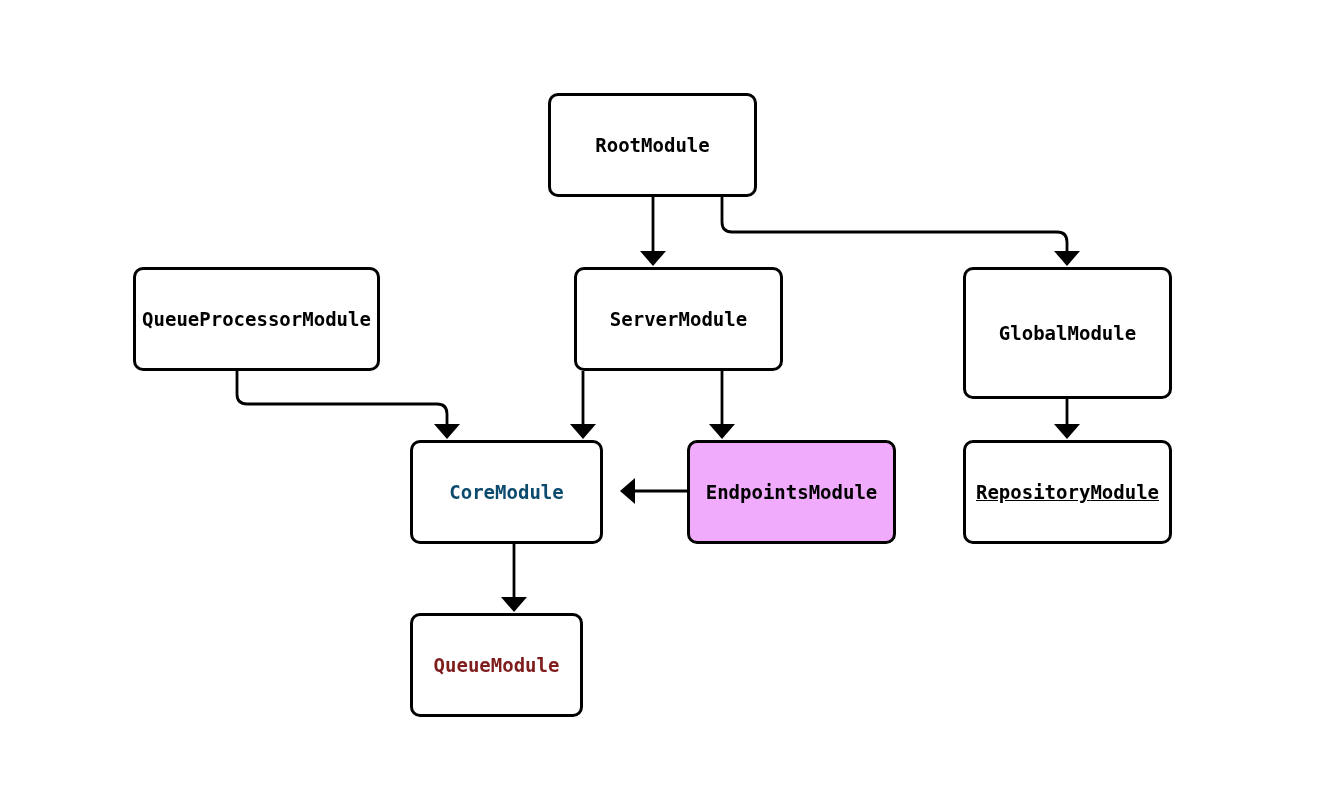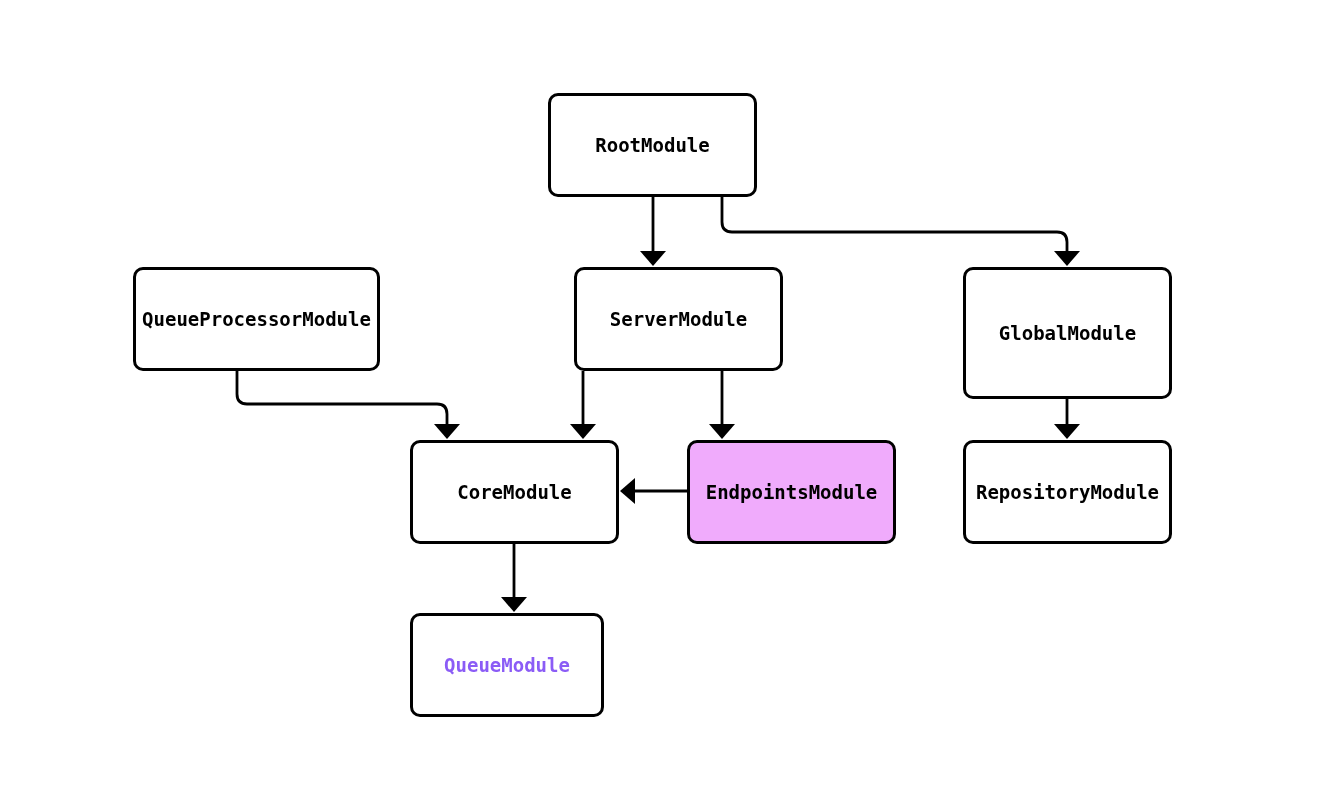--- a/index.html
+++ b/index.html
@@ -67,29 +67,29 @@
       <span>Module</span>
     </div>
     <div class="node" style="left: 548px; top: 267px; width: 209px; height: 104px; border-color: rgb(0, 0, 0); background: rgb(255, 255, 255); color: rgb(0, 0, 0); margin-left: 26px;">
       <span>Server</span>
       <span>Module</span>
     </div>
     <div class="node" style="left: 963px; top: 267px; width: 209px; height: 132px; border-color: rgb(0, 0, 0); background: rgb(255, 255, 255); color: rgb(0, 0, 0);">
       <span>Global</span>
       <span>Module</span>
     </div>
-    <div class="node" style="left: 410px; top: 440px; width: 209px; height: 104px; border-color: rgb(0, 0, 0); background: rgb(255, 255, 255); color: #000000;">
+    <div class="node" style="left: 410px; top: 440px; width: 193px; height: 104px; border-color: rgb(0, 0, 0); background: rgb(255, 255, 255); color: #0c4a6e;">
       <span>Core</span>
       <span>Module</span>
     </div>
     <div class="node" style="left: 687px; top: 440px; width: 209px; height: 104px; border-color: rgb(0, 0, 0); background: #f0abfc; color: rgb(0, 0, 0);">
       <span>Endpoints</span>
       <span>Module</span>
     </div>
-    <div class="node" style="left: 963px; top: 440px; width: 209px; height: 104px; border-color: rgb(0, 0, 0); background: rgb(255, 255, 255); color: rgb(0, 0, 0);">
+    <div class="node" style="left: 963px; top: 440px; width: 209px; height: 104px; border-color: rgb(0, 0, 0); background: rgb(255, 255, 255); color: rgb(0, 0, 0); text-decoration: underline;">
       <span>Repository</span>
       <span>Module</span>
     </div>
-    <div class="node" style="left: 410px; top: 613px; width: 194px; height: 104px; border-color: rgb(0, 0, 0); background: rgb(255, 255, 255); color: #8b5cf6;">
+    <div class="node" style="left: 410px; top: 613px; width: 173px; height: 104px; border-color: rgb(0, 0, 0); background: rgb(255, 255, 255); color: #7f1d1d;">
       <span>Queue</span>
       <span>Module</span>
     </div>
   </div>
 
 </body></html>

